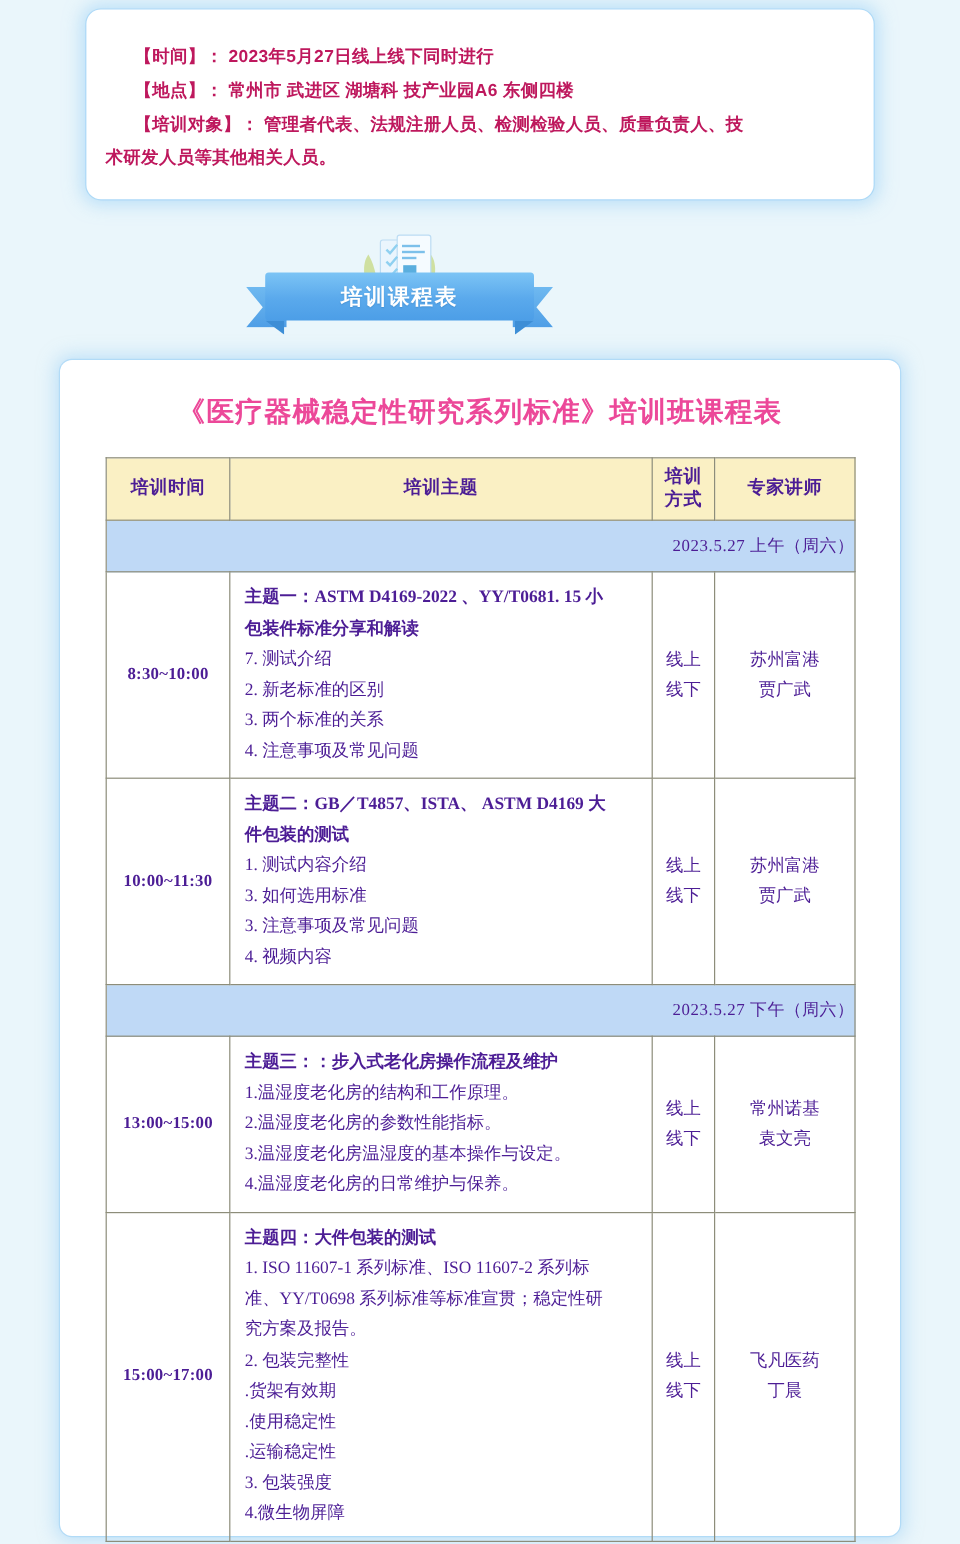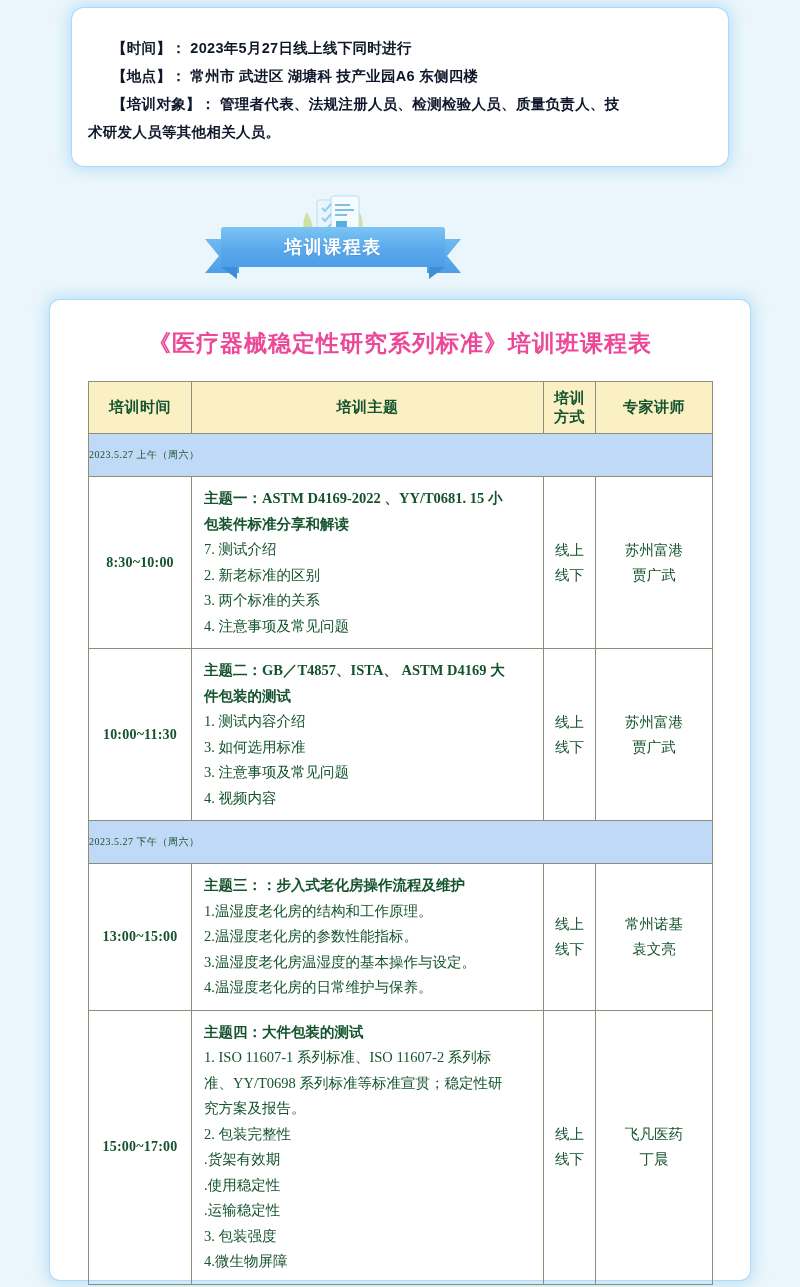--- a/index.html
+++ b/index.html
@@ -19,21 +19,21 @@
     left: 72px;
     top: 8px;
     width: 656px;
     height: 158px;
     background: #ffffff;
     border-radius: 12px;
     box-shadow: 0 0 0 1px rgba(150,205,245,.55), 0 0 14px 4px rgba(150,205,245,.55);
     padding: 26px 24px 0 40px;
   }
   .info-line {
-    color: #0f172a;
+    color: #be185d;
     font-weight: bold;
     font-size: 14.5px;
     line-height: 28px;
     letter-spacing: .3px;
     white-space: nowrap;
   }
   .info-line.cont { margin-left: -24px; }
 
   
   .banner-wrap {
@@ -117,39 +117,39 @@
     letter-spacing: 1px;
     margin-bottom: 22px;
   }
 
   
   table.schedule {
     width: 624px;
     border-collapse: collapse;
     table-layout: fixed;
     font-family: "Liberation Serif", "DejaVu Serif", serif;
-    color: #14532d;
+    color: #4c1d95;
   }
   table.schedule td, table.schedule th {
     border: 1px solid #8d8d7a;
     vertical-align: middle;
   }
   thead th {
     background: #faf0c4;
     font-weight: bold;
     font-size: 15px;
     height: 52px;
     text-align: center;
     line-height: 19px;
     letter-spacing: .5px;
   }
   td.section {
     background: #bfd9f6;
-    text-align: left;
-    font-size: 10px;
+    text-align: right;
+    font-size: 14px;
     height: 43px;
     letter-spacing: .5px;
   }
   td.time {
     text-align: center;
     font-size: 14px;
     letter-spacing: .2px;
     font-weight: bold;
   }
   td.topic {

